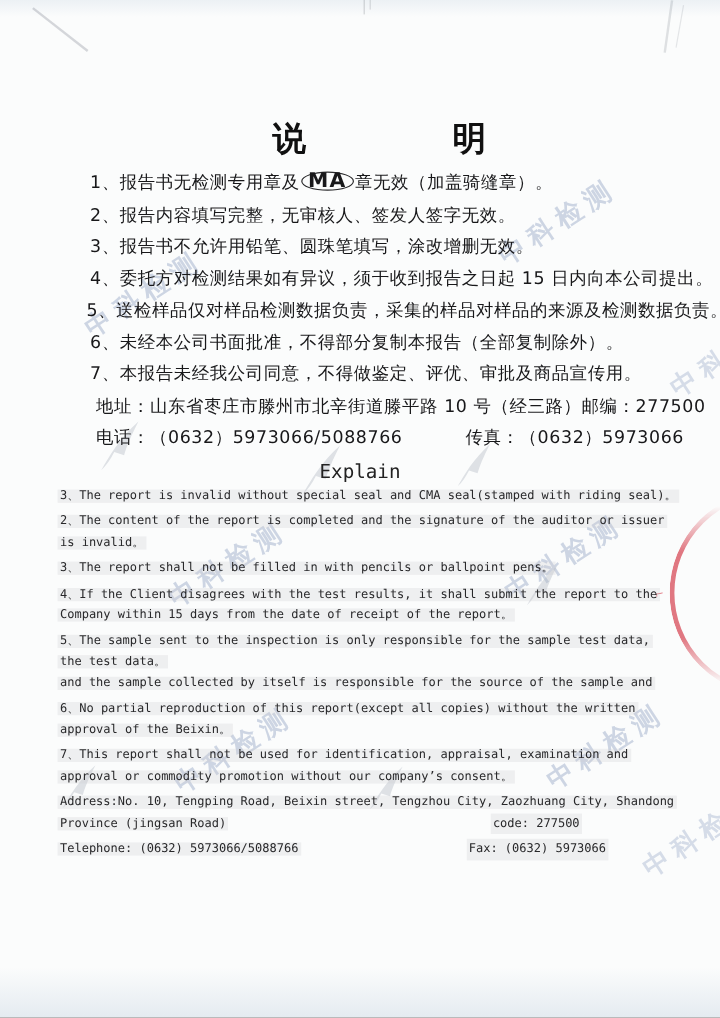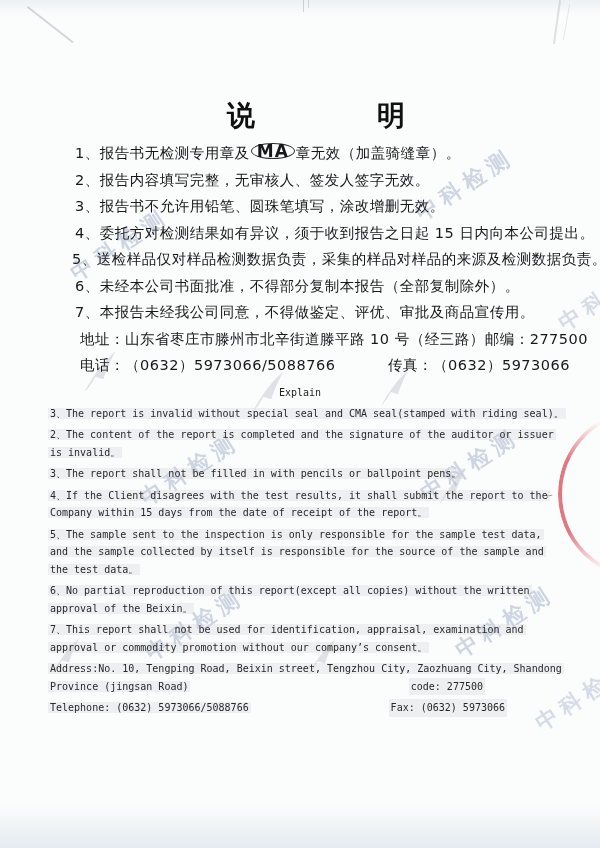--- a/index.html
+++ b/index.html
@@ -58,21 +58,21 @@
   .cn-line{margin:0;line-height:26.5px;white-space:nowrap;}
   .cn-contact{margin-left:5px;display:flex;justify-content:space-between;line-height:26.5px;white-space:nowrap;}
   .cma{
     display:inline-block;border:1.6px solid #2a2a2c;border-radius:50%;
     padding:0 5px;margin:0 1px;font-weight:700;font-size:17px;line-height:14px;
     vertical-align:1px;letter-spacing:1px;
   }
   .explain-heading{
     margin-top:6px;text-align:center;
     font-family:"DejaVu Sans Mono","Liberation Mono",monospace;
-    font-size:10px;color:#222;line-height:16px;
+    font-size:16px;color:#222;line-height:16px;
   }
   .en-list{
     margin:4px 28px 0 48px;
     font-family:"DejaVu Sans Mono","Liberation Mono",monospace;
     font-size:10px;color:#28282a;
   }
   .en-item{margin:0 0 4px 0;}
   .en-line{line-height:17.5px;white-space:nowrap;}
   .en-line > span{background:rgba(203,206,208,.28);padding:0 2px;}
   .en-row{display:flex;justify-content:space-between;line-height:17.5px;white-space:nowrap;gap:32px;}
@@ -171,22 +171,22 @@
       </p>
       <p class="en-item">
         <span class="en-line"><span>3、The report shall not be filled in with pencils or ballpoint pens。</span></span>
       </p>
       <p class="en-item">
         <span class="en-line" style="display:block"><span>4、If the Client disagrees with the test results, it shall submit the report to the</span></span>
         <span class="en-line" style="display:block"><span>Company within 15 days from the date of receipt of the report。</span></span>
       </p>
       <p class="en-item">
         <span class="en-line" style="display:block"><span>5、The sample sent to the inspection is only responsible for the sample test data,</span></span>
+        <span class="en-line" style="display:block"><span>the test data。</span></span>
         <span class="en-line" style="display:block"><span>and the sample collected by itself is responsible for the source of the sample and</span></span>
-        <span class="en-line" style="display:block"><span>the test data。</span></span>
       </p>
       <p class="en-item">
         <span class="en-line" style="display:block"><span>6、No partial reproduction of this report(except all copies) without the written</span></span>
         <span class="en-line" style="display:block"><span>approval of the Beixin。</span></span>
       </p>
       <p class="en-item">
         <span class="en-line" style="display:block"><span>7、This report shall not be used for identification, appraisal, examination and</span></span>
         <span class="en-line" style="display:block"><span>approval or commodity promotion without our company’s consent。</span></span>
       </p>
 

